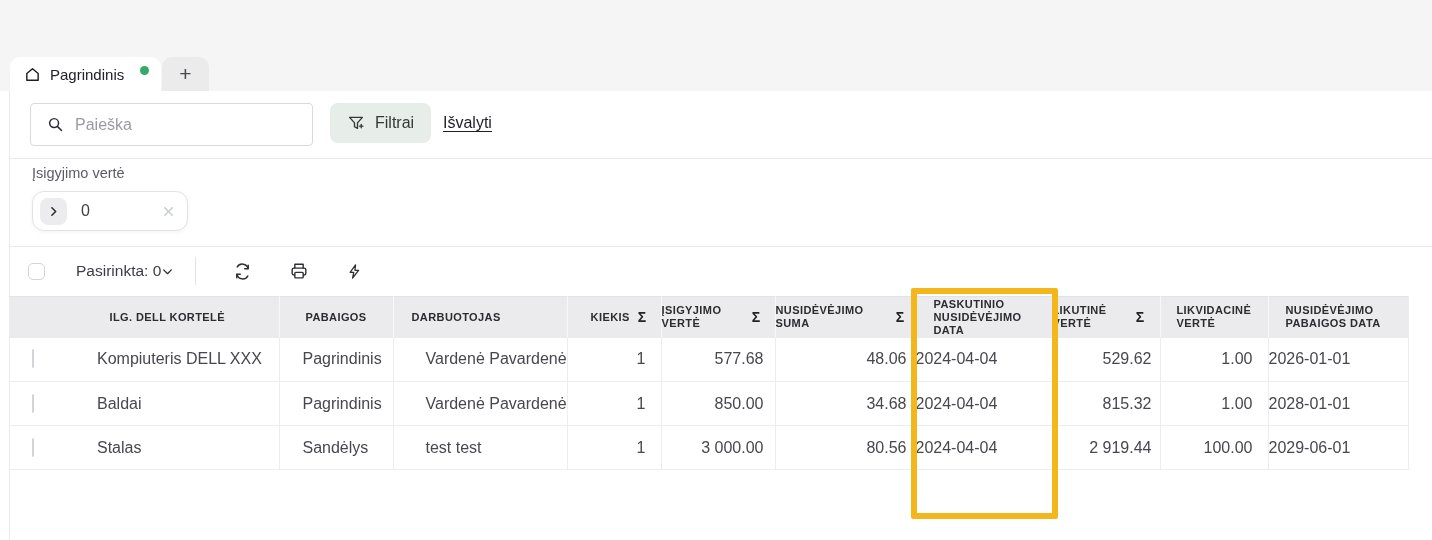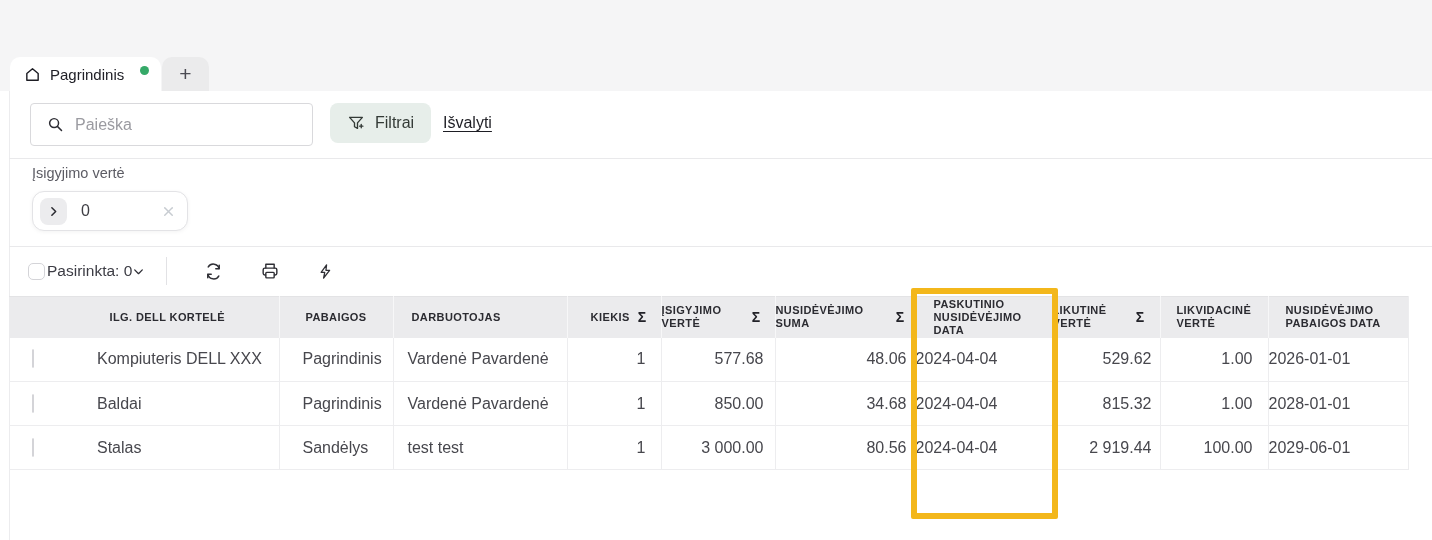--- a/index.html
+++ b/index.html
@@ -68,21 +68,21 @@
     width:27px; height:27px; background:#ececee; border:none; border-radius:8px;
     display:flex; align-items:center; justify-content:center; color:#2b2b31; cursor:pointer;
   }
   .chip-value { margin-left:14px; font-size:16px; color:#3e3e44; flex:1; }
   .chip-clear { display:flex; color:#c7ccd1; cursor:pointer; }
   
   .toolbar { position:absolute; left:28px; top:253px; height:36px; display:flex; align-items:center; }
   .checkbox {
     width:17px; height:17px; border:1.5px solid #d4d4d8; border-radius:5px; background:#fff; cursor:pointer; flex:0 0 auto;
   }
-  .sel-group { display:flex; align-items:center; margin-left:2px; cursor:pointer; }
+  .sel-group { display:flex; align-items:center; margin-left:31px; cursor:pointer; }
   .sel-label { font-size:15.5px; color:#3c3c44; }
   .chev-down { display:flex; color:#2e2e35; }
   .vdiv { width:1px; height:28px; background:#e2e2e5; margin:0 0 0 21px; }
   .tool-ic { display:flex; color:#2f2f35; cursor:pointer; margin-left:37px; }
   
   table.grid {
     position:absolute; left:9px; top:296px; width:1399px;
     border-collapse:collapse; table-layout:fixed;
     border-top:1px solid #e3e3e5;
   }
@@ -97,21 +97,21 @@
   }
   .grid tbody td.bdiv { border-left:1px solid #ededef; }
   .grid tbody td.last, .grid thead th.last { border-right:1px solid #ededef; }
   .hflex { display:flex; align-items:center; justify-content:flex-end; gap:8px; }
   .hflex .hlabel { text-align:left; }
   .sigma { font-size:14px; font-weight:bold; color:#222228; }
   .h-center { text-align:center; }
   .h-left { text-align:left; }
   .pl-card { padding-left:41px; }
   .pl-dept { padding-left:23px; }
-  .pl-emp  { padding-left:14px;margin-left:12px; }
+  .pl-emp  { padding-left:32px;margin-left:12px; }
   .pr-qty  { padding-right:15px; text-align:right; }
   .pr-acq  { padding-right:11px; text-align:right; }
   .pr-depr { padding-right:8px;  text-align:right; }
   .pr-res  { padding-right:8px;  text-align:right;padding-left:9px; }
   .pr-liq  { padding-right:15px; text-align:right; }
   .c-date  { }
   .cb-cell { text-align:center; }
   .hp-right14 { padding-right:14px; }
   .hp-right10 { padding-right:10px; }
   .hp-right15 { padding-right:15px; }

